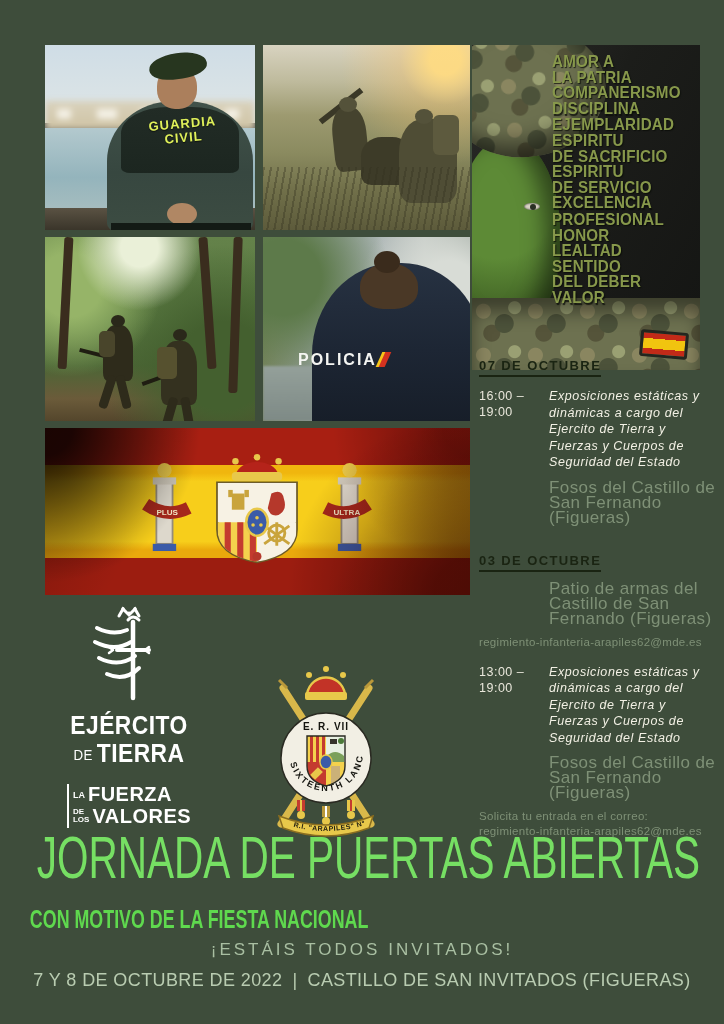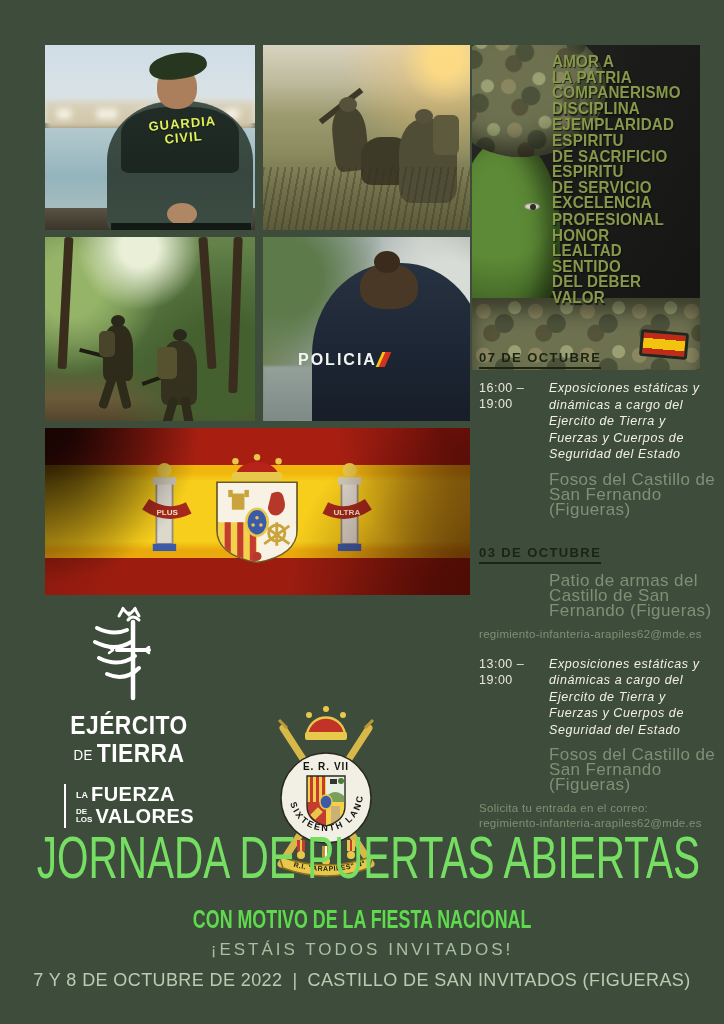--- a/index.html
+++ b/index.html
@@ -116,53 +116,53 @@
   .flag{left:45px;top:428px;width:425px;height:167px;background:
     linear-gradient(180deg,#a81f12 0 22%,#f0b60e 22% 27%,#f7ce1b 32% 68%,#eaa90c 73% 78%,#9c1d10 78% 100%);}
   .flag:after{content:"";position:absolute;inset:0;background:
     radial-gradient(circle at 0% 0%, rgba(0,0,0,.8) 0 6%, rgba(0,0,0,0) 34%),
     radial-gradient(circle at 100% 100%, rgba(40,0,0,.55) 0 8%, rgba(0,0,0,0) 40%),
     radial-gradient(circle at 100% 0%, rgba(40,0,0,.45) 0 6%, rgba(0,0,0,0) 30%),
     linear-gradient(120deg, rgba(60,10,0,.35), rgba(0,0,0,0) 30%, rgba(0,0,0,0) 72%, rgba(60,20,0,.35));}
   .flag svg{position:absolute;left:86px;top:26px;}
 
   
-  .schedule{left:479px;top:348px;width:238px;color:#f2f0e4;}
+  .schedule{left:479px;top:356px;width:238px;color:#f2f0e4;}
   .day-h{display:inline-block;color:#1a2412;font-weight:bold;font-size:13px;letter-spacing:1.4px;
     border-bottom:2px solid #1a2412;padding-bottom:2px;}
   .event{display:flex;gap:16px;margin-top:11px;}
   .etime{flex:0 0 54px;font-size:12.5px;line-height:16px;color:#e9e7db;letter-spacing:.5px;}
   .edesc{font-size:12.5px;line-height:16.5px;font-style:italic;letter-spacing:.6px;color:#f2f0e4;}
   .eloc{margin:9px 0 0 70px;font-size:17px;line-height:15px;color:#7e9076;letter-spacing:.4px;}
   .enote{margin-top:9px;font-size:11.5px;line-height:15px;color:#7e9076;letter-spacing:.3px;}
   .daygap{margin-top:26px;}
 
   
   .army{left:46px;top:606px;width:166px;text-align:center;color:#fff;}
   .army-emblem{display:block;margin:0 auto;}
   .army-n1{font-size:24px;font-weight:bold;letter-spacing:.5px;margin-top:6px;transform:scale(.95,1.05);}
   .army-n2{font-size:24px;font-weight:bold;letter-spacing:.5px;transform:scale(.95,1.05);}
   .army-n2 .de{font-size:14px;font-weight:normal;margin-right:4px;vertical-align:2px;}
   .army-slogan{display:flex;justify-content:center;margin-top:16px;}
-  .slogan-box{border-left:2px solid #fff;padding-left:10px;text-align:left;line-height:20px;}
+  .slogan-box{border-left:2px solid #fff;padding-left:4px;text-align:left;line-height:20px;}
   .sl-small{font-size:9px;font-weight:bold;vertical-align:3px;margin-right:3px;}
   .sl-stack{display:inline-block;font-size:8px;font-weight:bold;line-height:8px;vertical-align:1px;margin-right:3px;}
   .sl-big{font-size:20px;font-weight:bold;letter-spacing:.5px;}
 
   
   .reg-title{left:198px;top:600px;width:264px;text-align:center;color:#3FCD45;
     font-weight:bold;font-size:20px;line-height:25px;}
   .reg-title .tline{transform:scale(.88,1.22);transform-origin:center;}
-  .crest{left:261px;top:698px;}
+  .crest{left:261px;top:658px;}
 
   
   .f-title{left:0;top:832px;width:724px;color:#76DF63;font-weight:normal;
     font-size:45px;white-space:nowrap;}
   .f-title .tline{display:inline-block;transform:scale(.9,1.3);transform-origin:center;}
-  .f-sub{left:0;top:908px;width:724px;text-align:center;color:#5fd94e;font-weight:bold;font-size:21px;white-space:nowrap;}
+  .f-sub{left:0;top:908px;width:724px;color:#5fd94e;font-weight:bold;font-size:21px;white-space:nowrap;}
   .f-sub .tline{display:inline-block;transform:scale(.85,1.2);transform-origin:center;}
   .f-invite{left:0;top:940px;width:724px;text-align:center;color:#a9bfa2;font-size:17px;letter-spacing:3px;}
   .f-date{left:0;top:970px;width:724px;text-align:center;color:#b9ccb1;font-size:18px;letter-spacing:.4px;}
   .f-date .sep{margin:0 10px;}
 </style>
 </head>
 <body>
 
 <div class="poster">
 

